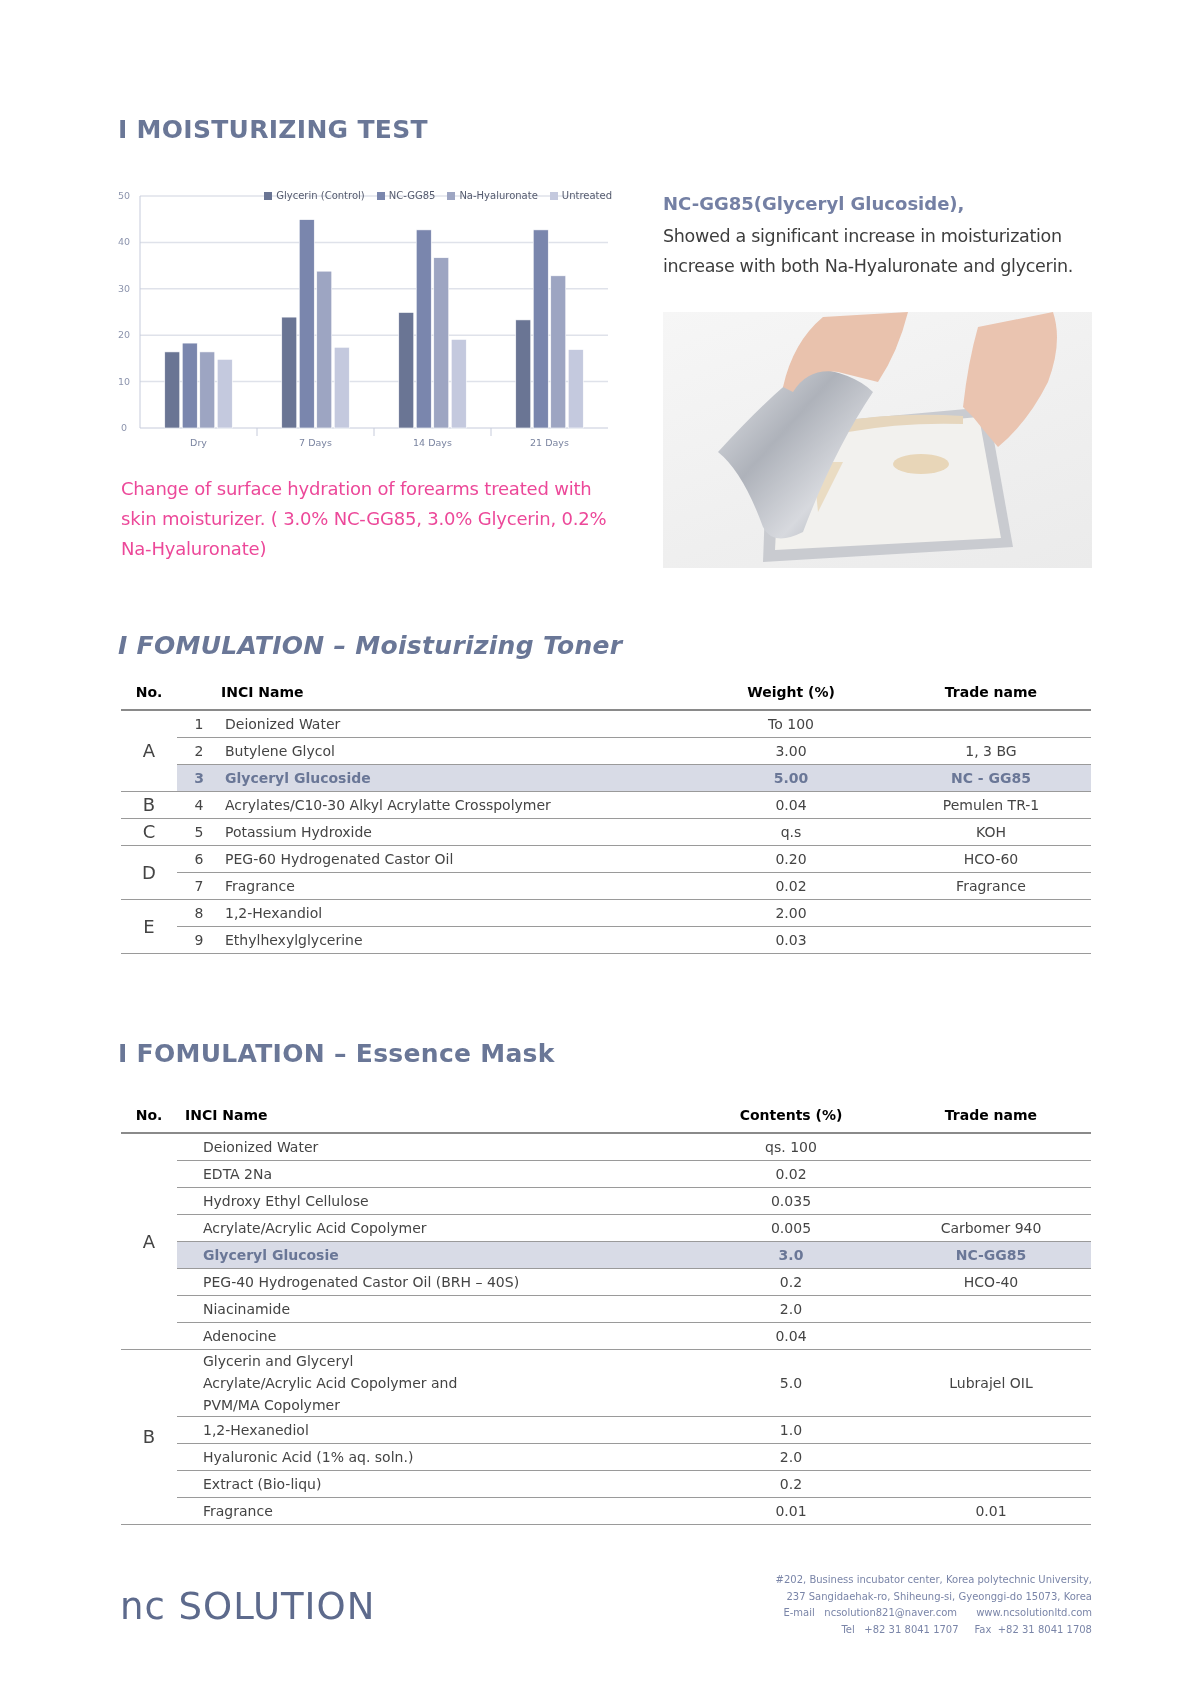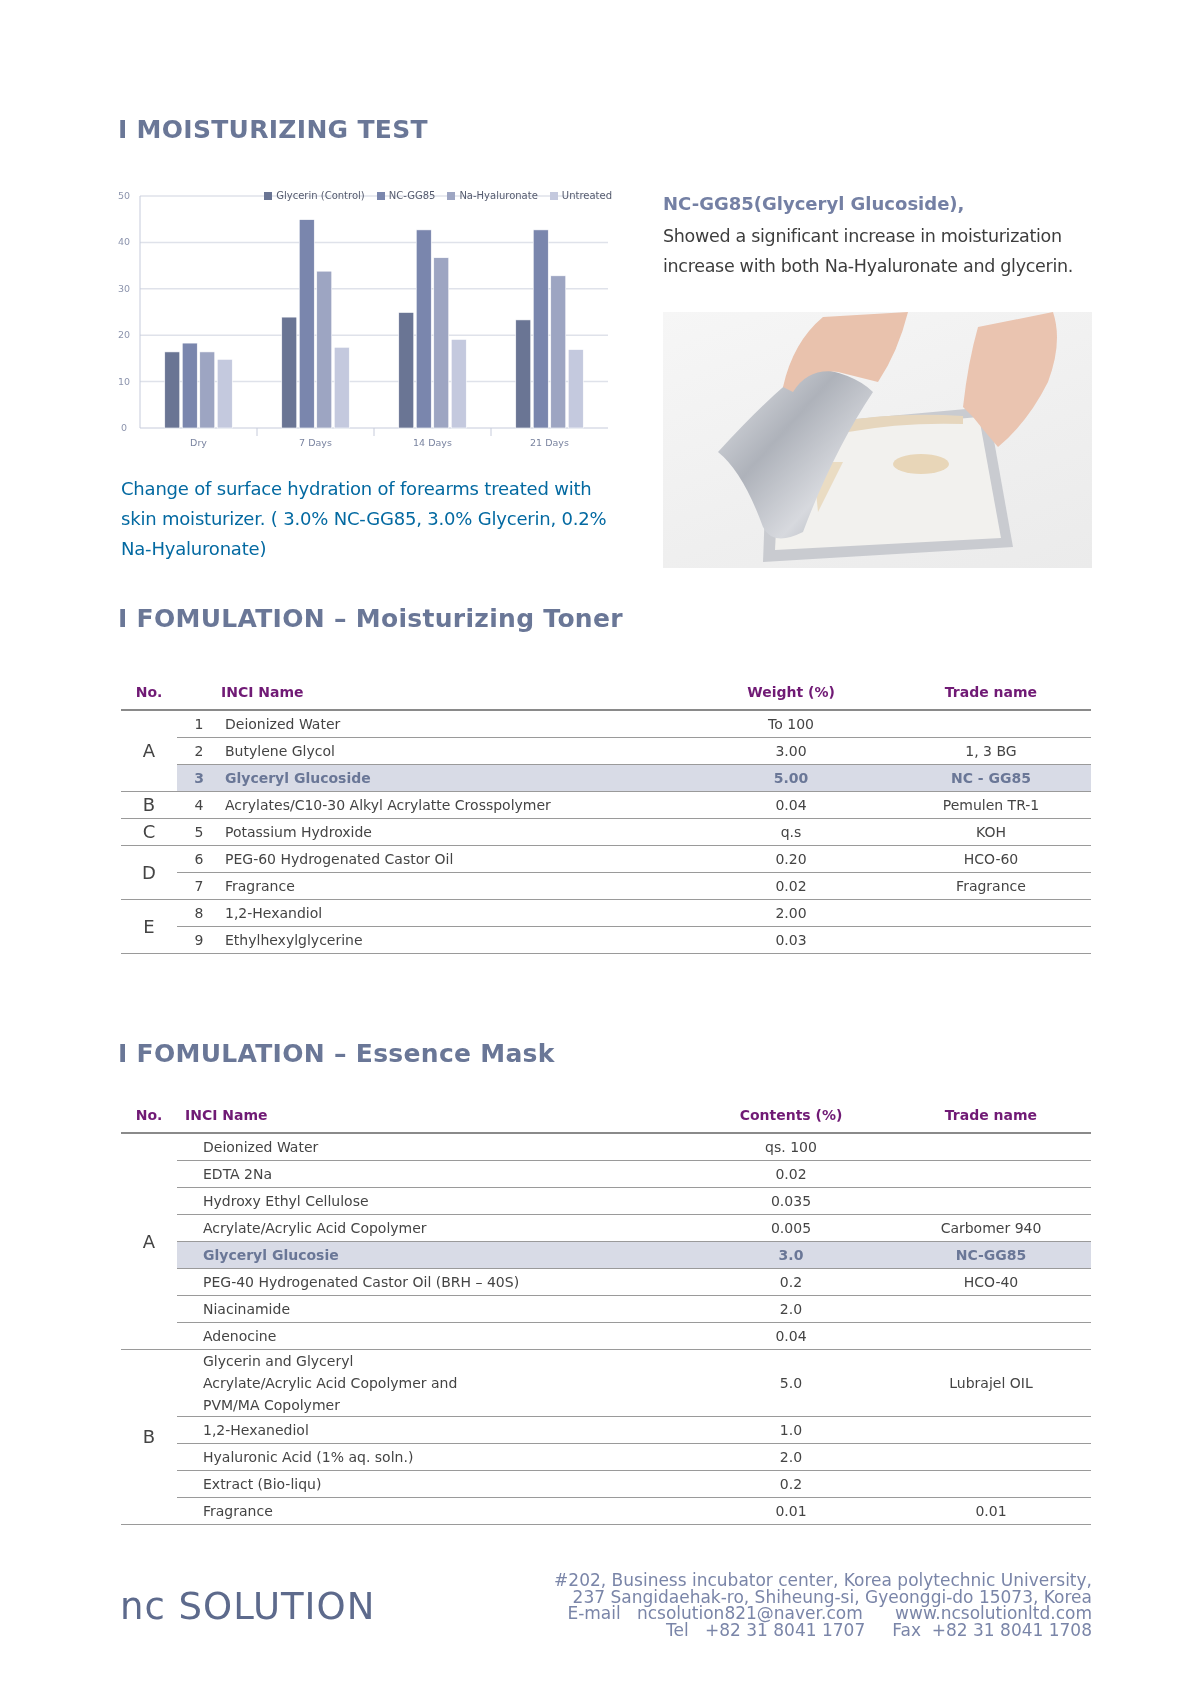--- a/index.html
+++ b/index.html
@@ -1,52 +1,52 @@
 <!DOCTYPE html>
 <html><head>
 <meta charset="utf-8">
 <style>
   * { box-sizing: border-box; margin: 0; padding: 0; }
   html, body { width: 1200px; height: 1693px; background: #ffffff; overflow: hidden; }
   body { position: relative; font-family: "Liberation Sans", "DejaVu Sans", sans-serif; color: #3a3a3a; }
   .section-title { position: absolute; left: 118px; font-family: "DejaVu Sans", sans-serif; font-weight: bold; font-size: 25px; color: #6a7797; letter-spacing: 0.3px; }
   #title1 { top: 115px; }
-  #title2 { top: 604px; }
+  #title2 { top: 631px; font-style: italic; }
   #title3 { top: 1039px; }
 
   
   #chart-wrap { position: absolute; left: 116px; top: 186px; width: 500px; height: 280px; }
   #chart-wrap svg { width: 500px; height: 280px; overflow: visible; }
   .legend { position: absolute; top: 4px; right: 4px; display: flex; gap: 12px; font-size: 10px; color: #555b6e; font-family: "DejaVu Sans", sans-serif; }
   .legend-item { display: flex; align-items: center; gap: 4px; }
   .legend-swatch { width: 8px; height: 8px; display: inline-block; }
 
-  #chart-caption { position: absolute; left: 121px; top: 474px; width: 500px; font-size: 18px; line-height: 30px; color: #0369a1; font-family: "DejaVu Sans", sans-serif; font-weight: normal; letter-spacing: -0.2px; }
+  #chart-caption { position: absolute; left: 121px; top: 474px; width: 500px; font-size: 18px; line-height: 30px; color: #ec4899; font-family: "DejaVu Sans", sans-serif; font-weight: normal; letter-spacing: -0.2px; }
 
   #highlight-title { position: absolute; left: 663px; top: 193px; font-family: "DejaVu Sans", sans-serif; font-weight: bold; font-size: 18px; color: #7480a4; }
   #highlight-body { position: absolute; left: 663px; top: 221px; width: 440px; font-size: 17.5px; line-height: 30px; color: #3d3d3d; font-family: "DejaVu Sans", sans-serif; letter-spacing: -0.3px; }
 
   #photo { position: absolute; left: 663px; top: 312px; width: 429px; height: 256px; background: linear-gradient(160deg, #f6f6f6 0%, #efefef 60%, #ebebeb 100%); overflow: hidden; }
 
   
   table.formula { position: absolute; left: 121px; width: 970px; border-collapse: collapse; font-family: "DejaVu Sans", sans-serif; font-size: 14px; color: #444; }
-  table.formula th { font-weight: bold; font-size: 14px; color: #701a75; height: 36px; text-align: left; border-bottom: 2px solid #8a8a8a; }
+  table.formula th { font-weight: bold; font-size: 14px; color: #000000; height: 36px; text-align: left; border-bottom: 2px solid #8a8a8a; }
   table.formula td { height: 27px; border-bottom: 1px solid #9a9a9a; vertical-align: middle; }
   table.formula td.grp { text-align: center; font-size: 18px; color: #444; width: 56px; }
   table.formula td.num { width: 44px; text-align: center; }
   table.formula td.c { text-align: center; }
   table.formula th.c { text-align: center; }
   table.formula tr.hl td.hc { background: #d8dbe6; color: #6a7797; font-weight: bold; }
   #toner-table { top: 674px; }
   #mask-table { top: 1097px; }
   #mask-table td.tall { height: 55px; line-height: 22px; }
 
   
   #logo { position: absolute; left: 120px; top: 1585px; font-family: "DejaVu Sans", sans-serif; font-size: 37px; color: #5d6a8c; letter-spacing: 1px; font-weight: normal; }
-  #address { position: absolute; right: 108px; top: 1572px; text-align: right; font-size: 17px; line-height: 16.5px; color: #7a85a8; font-family: "DejaVu Sans", sans-serif; }
+  #address { position: absolute; right: 108px; top: 1572px; text-align: right; font-size: 10px; line-height: 16.5px; color: #7a85a8; font-family: "DejaVu Sans", sans-serif; }
 </style>
 </head>
 <body>
 
 <div class="section-title" id="title1">I MOISTURIZING TEST</div>
 
 <div id="chart-wrap">
   <svg id="chart-svg" xmlns="http://www.w3.org/2000/svg">
       <text x="8" y="245" font-size="9.5" fill="#8c94ad" text-anchor="middle" font-family="DejaVu Sans, sans-serif">0</text>
       <line x1="24" x2="492" y1="195.6" y2="195.6" stroke="#dfe2ea" stroke-width="1.5"></line>

